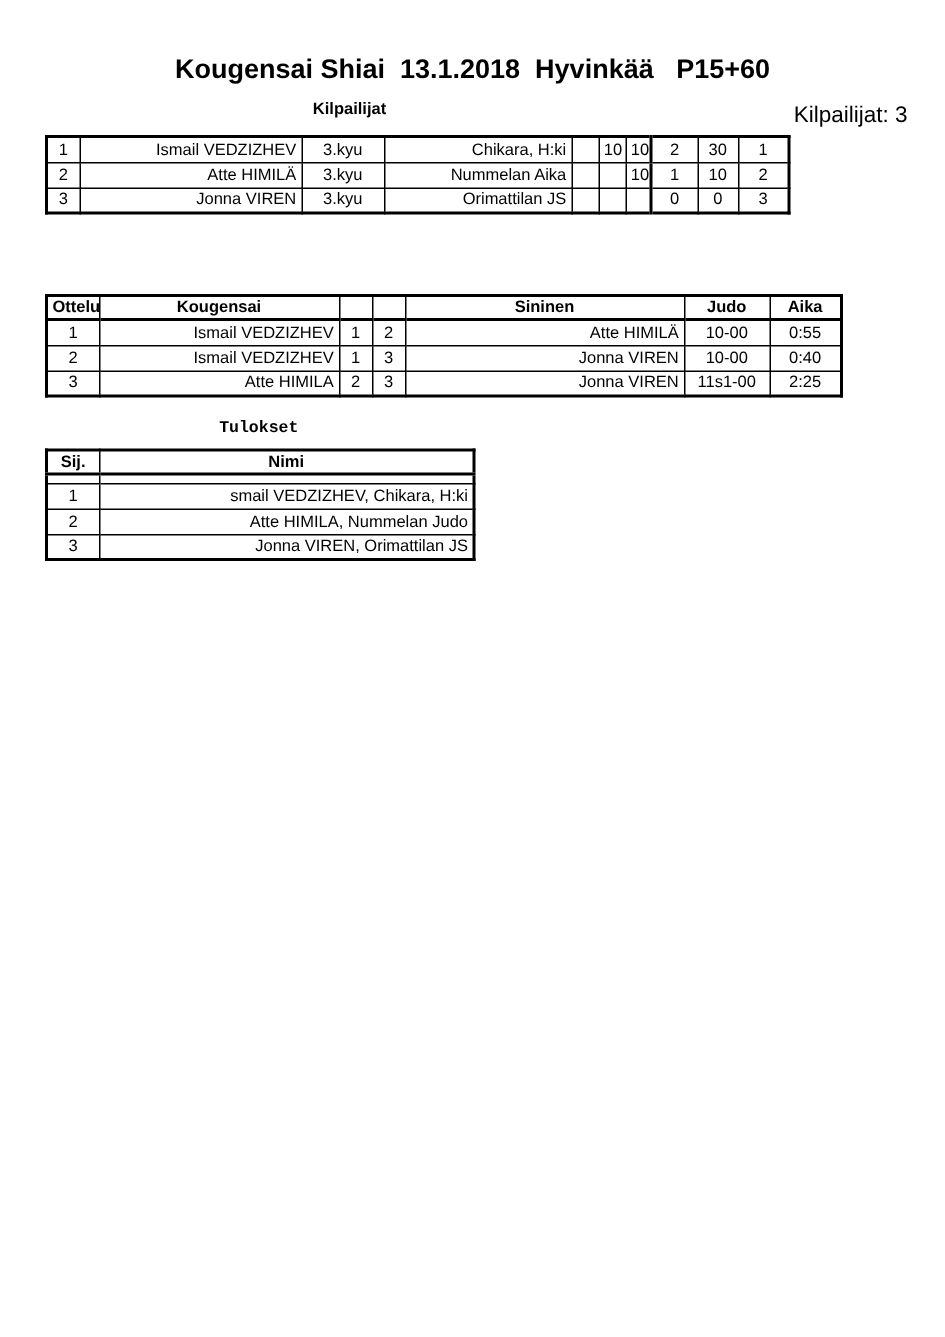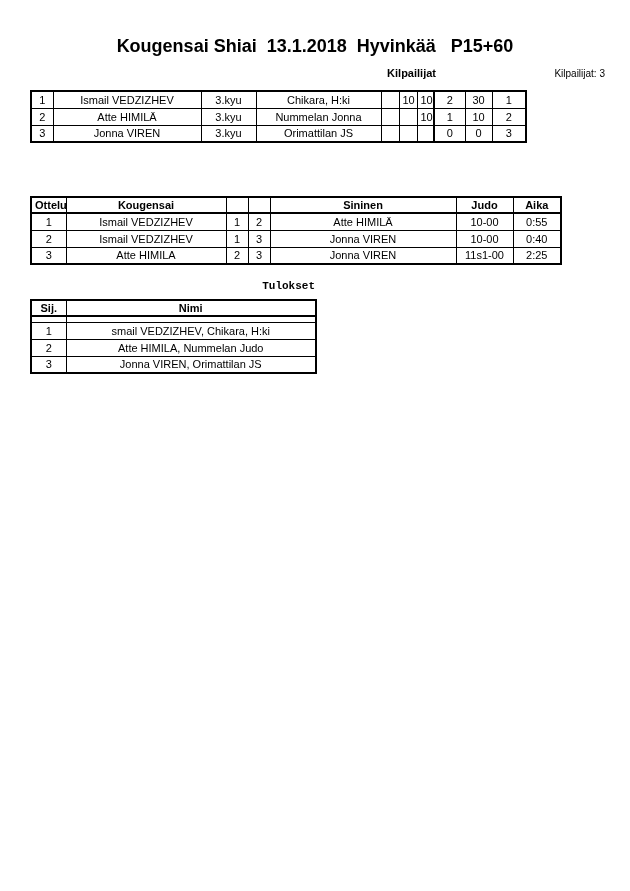--- a/index.html
+++ b/index.html
@@ -6,40 +6,40 @@
   html,body { background:#ffffff; }
   body {
     width:630px; height:891px; position:relative;
     font-family:"Liberation Sans", sans-serif; color:#000;
   }
   .title {
     position:absolute; top:36px; left:0; width:630px;
     text-align:center; font-size:18px; font-weight:bold; white-space:pre;
   }
   .sec-heading {
-    position:absolute; font-size:11px; font-weight:bold; text-align:right; white-space:pre;
+    position:absolute; font-size:11px; font-weight:bold; text-align:center; white-space:pre;
   }
   #h-kilpailijat { top:67px; left:30px; width:406px; }
   #note-kilpailijat {
-    position:absolute; top:68px; right:25px; font-size:10px;
+    position:absolute; top:68px; right:25px; font-size:15px;
   }
   #h-ottelut  { top:186px; left:30px; width:530px;margin-top:12px; }
   #h-tulokset { top:280px; left:30px; width:285px;font-family:Liberation Mono, monospace; }
 
   table {
     position:absolute; border-collapse:collapse; table-layout:fixed;
     background:#fff; border:2px solid #000;
   }
   th, td {
     border:1px solid #000; font-size:11px; height:17px;
     padding:0 3px; overflow:hidden; white-space:nowrap; vertical-align:middle;
   }
   th { font-weight:bold; text-align:center; height:16px; border-bottom:2px solid #000; }
   .c { text-align:center; }
-  .l { text-align:center; }
+  .l { text-align:right; }
   .thick-left { border-left:2px solid #000; }
 
   #t1 { top:90px;  left:30px; width:495px; }
   #t2 { top:196px; left:30px; width:530px; }
   #t3 { top:299px; left:30px; width:285px; }
 
   .gap td {
     height:6px; line-height:0; font-size:0; padding:0;
     border-top:none; border-bottom:none;
   }
@@ -75,21 +75,21 @@
     <td class="c">10</td>
     <td class="c">10</td>
     <td class="c thick-left">2</td>
     <td class="c">30</td>
     <td class="c">1</td>
   </tr>
   <tr>
     <td class="c">2</td>
     <td class="l">Atte HIMILÄ</td>
     <td class="c">3.kyu</td>
-    <td class="l">Nummelan Jonna</td>
+    <td class="l">Nummelan Aika</td>
     <td class="c"></td>
     <td class="c"></td>
     <td class="c">10</td>
     <td class="c thick-left">1</td>
     <td class="c">10</td>
     <td class="c">2</td>
   </tr>
   <tr>
     <td class="c">3</td>
     <td class="l">Jonna VIREN</td>

